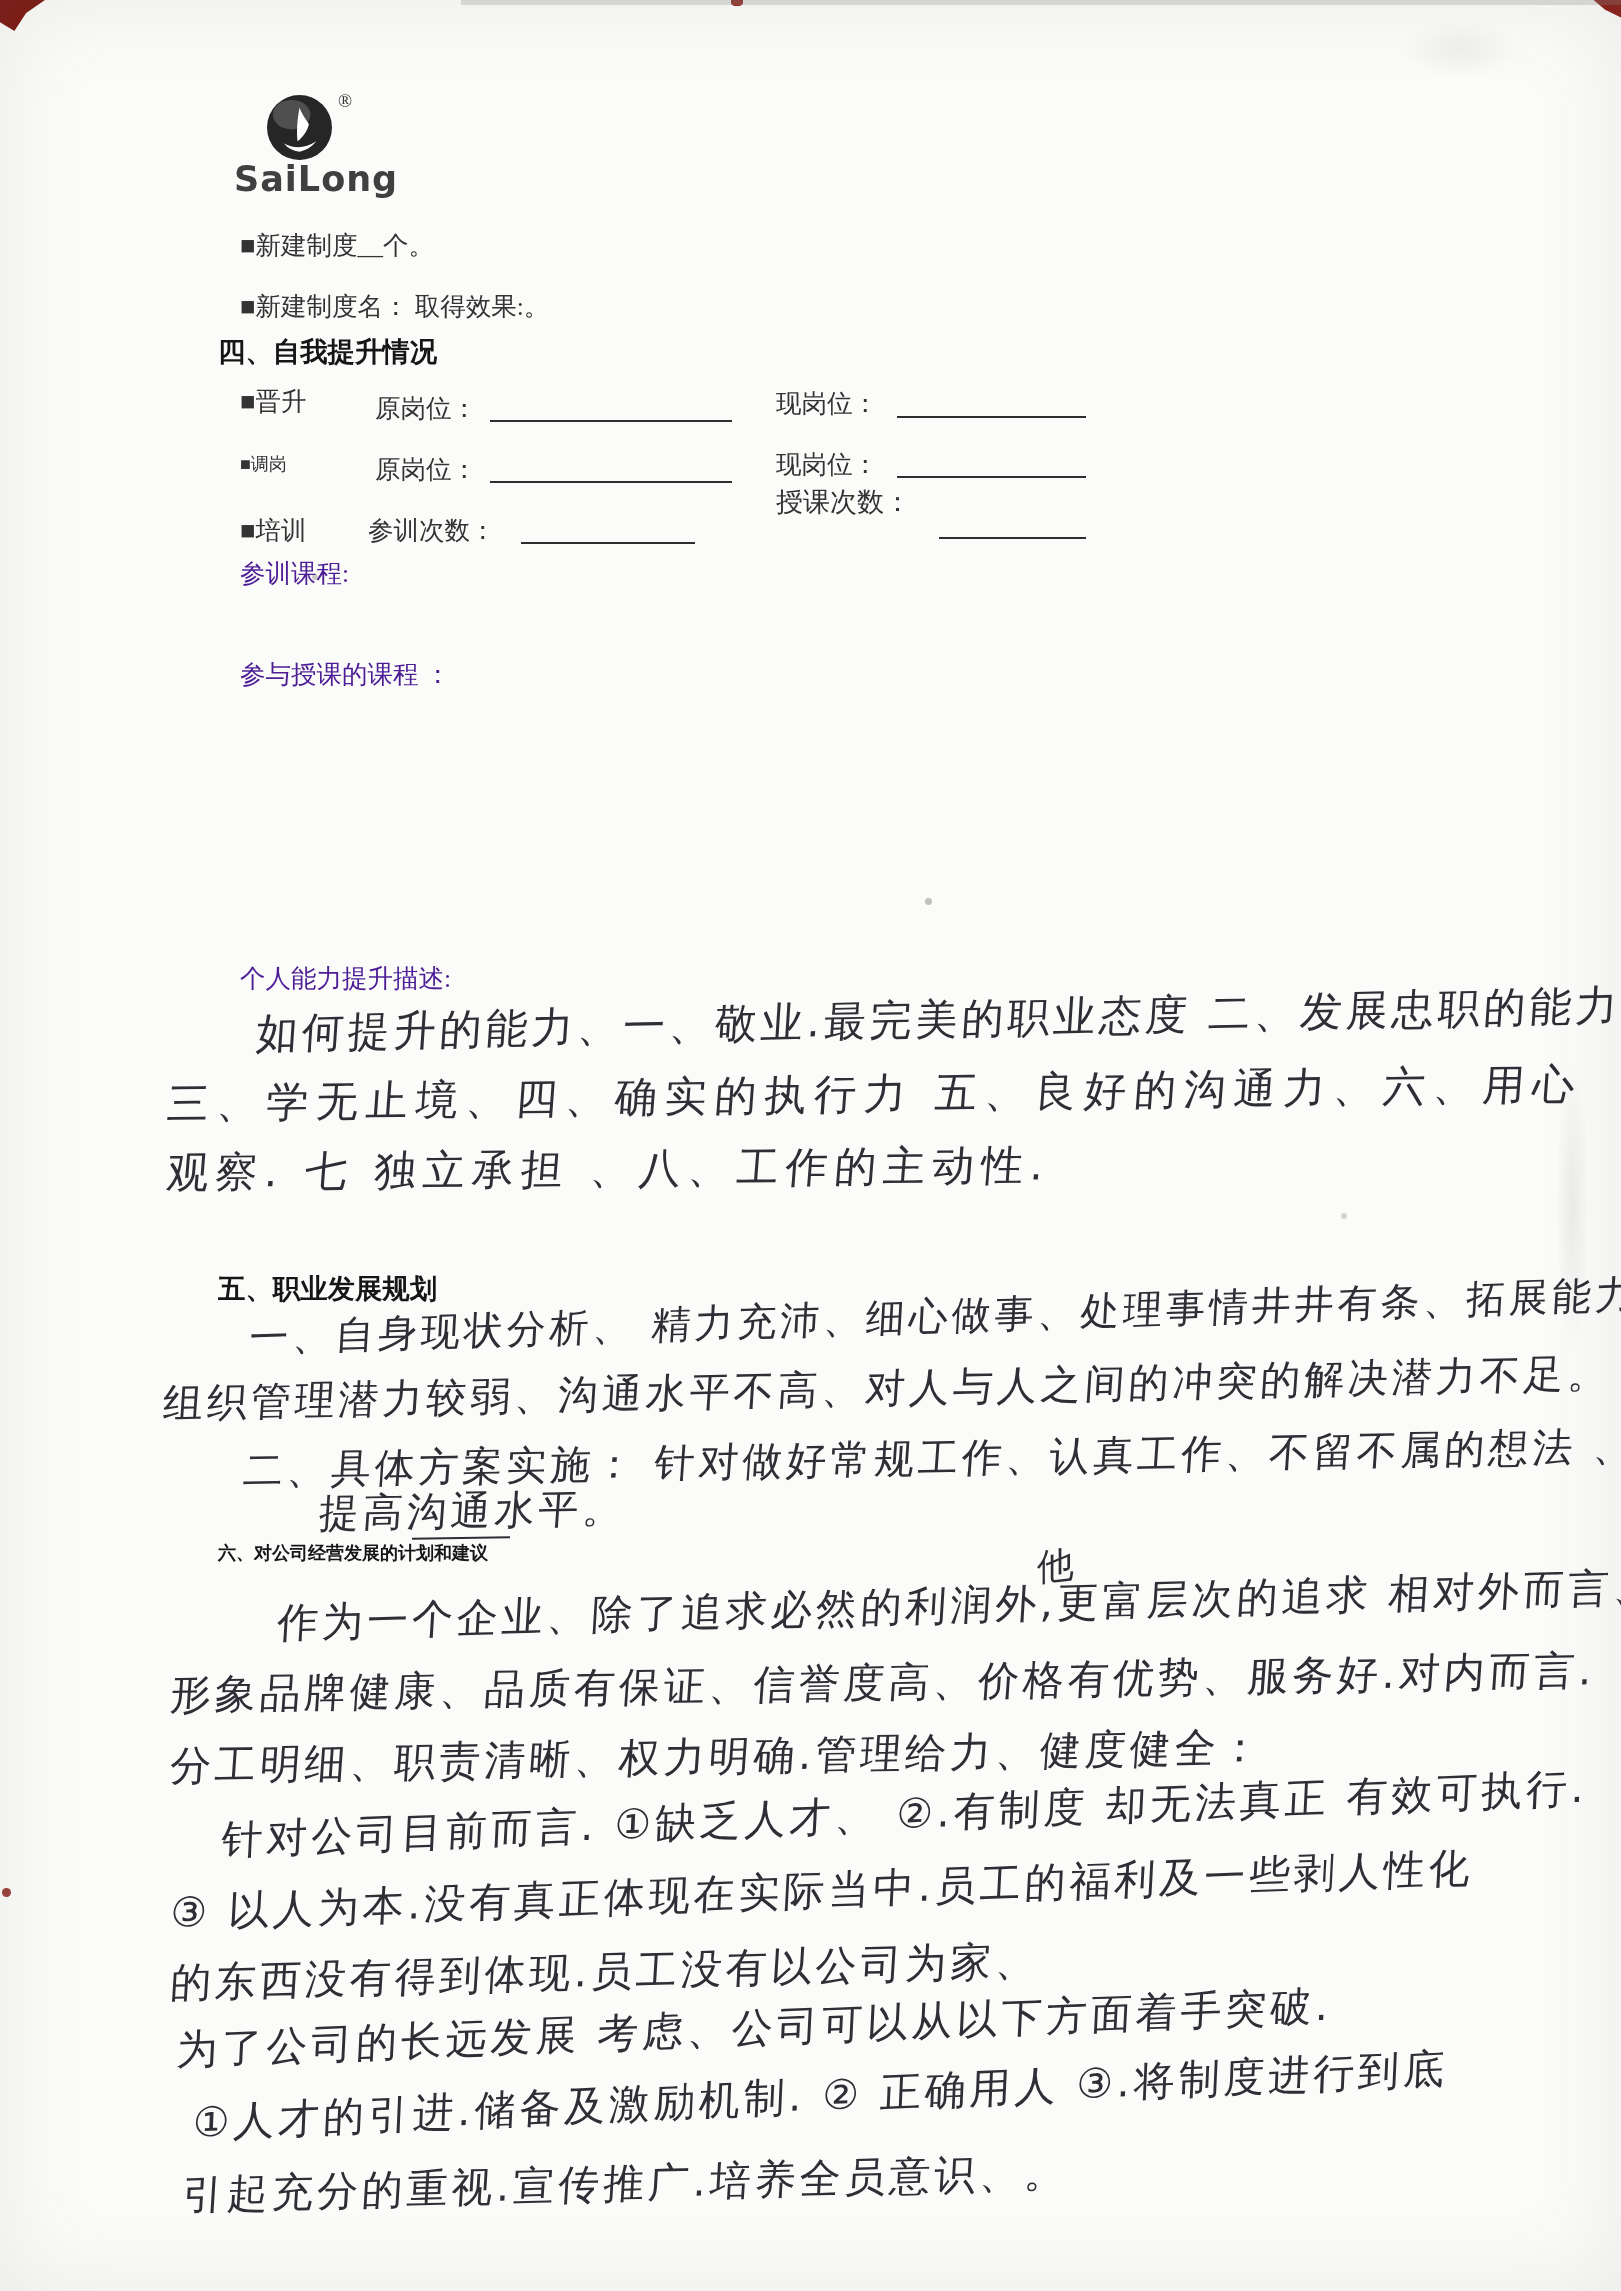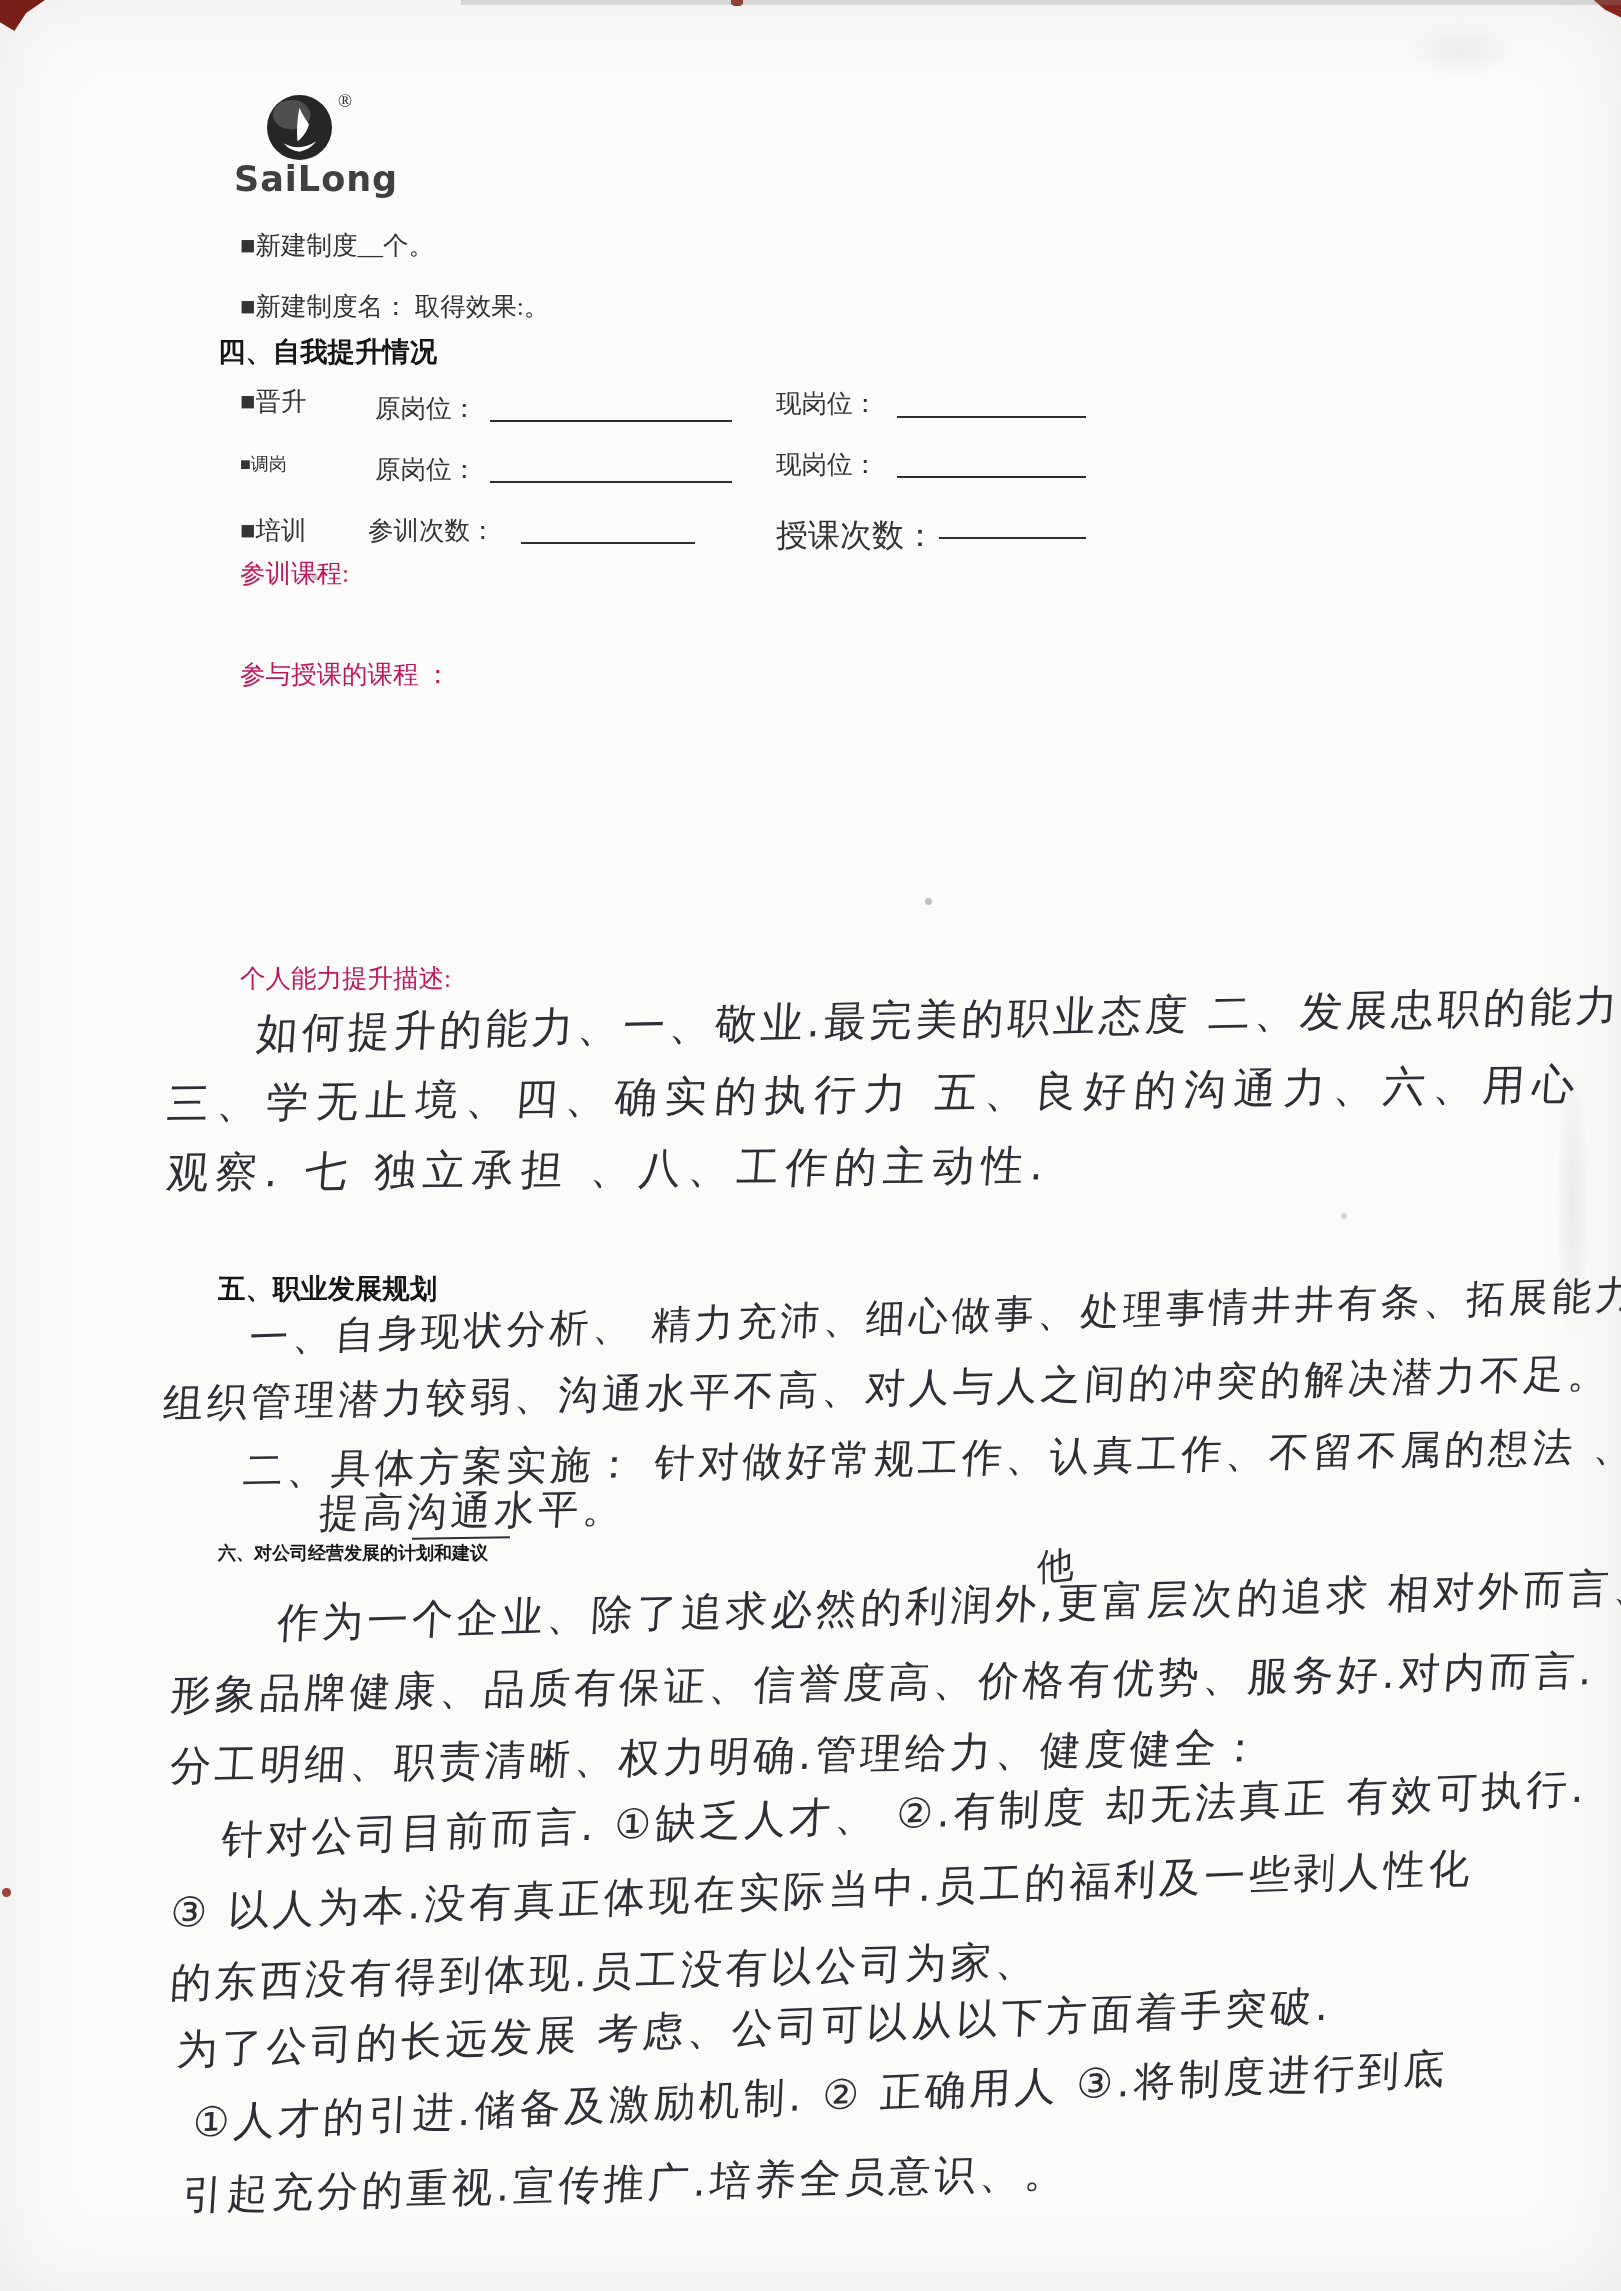--- a/index.html
+++ b/index.html
@@ -10,21 +10,21 @@
     overflow:hidden;
     font-family:"Liberation Serif", serif;
     color:#2a2a2a;
   }
   #page::after{
     content:"";position:absolute;inset:0;pointer-events:none;
     box-shadow:inset 0 0 88px rgba(90,90,90,0.10);
   }
   .abs{position:absolute;}
   .printed{font-family:"Liberation Serif", serif;color:#333;white-space:nowrap;}
-  .printed-faded{color:#be185d;}
+  .printed-faded{color:#4c1d95;}
   .section-title{font-family:"Liberation Sans", sans-serif;font-weight:bold;color:#161616;white-space:nowrap;}
   .blank{position:absolute;height:0;border-bottom:2.9px solid #2e2e2e;}
   .hw{
     font-family:"DejaVu Sans", sans-serif;
     color:#2e2e36;white-space:nowrap;
     letter-spacing:3.9px;
     transform-origin:left top;
   }
   .brand{
     font-family:"DejaVu Sans", sans-serif;font-weight:bold;
@@ -75,21 +75,21 @@
 
   <div class="abs printed" style="left:240px;top:452px;font-size:18px;">■调岗</div>
   <div class="abs printed" style="left:375px;top:452px;font-size:25.5px;">原岗位：</div>
   <div class="blank" style="left:490px;top:481px;width:242px;"></div>
   <div class="abs printed" style="left:776px;top:447px;font-size:25.5px;">现岗位：</div>
   <div class="blank" style="left:897px;top:476px;width:189px;"></div>
 
   <div class="abs printed" style="left:240px;top:513px;font-size:25.5px;">■培训</div>
   <div class="abs printed" style="left:368px;top:513px;font-size:25.5px;">参训次数：</div>
   <div class="blank" style="left:521px;top:542px;width:174px;"></div>
-  <div class="abs printed" style="left:776px;top:514px;font-size:32px;">授课次数：</div>
+  <div class="abs printed" style="left:776px;top:484px;font-size:27px;">授课次数：</div>
   <div class="blank" style="left:939px;top:537px;width:147px;"></div>
 
   <div class="abs printed printed-faded" style="left:240px;top:556px;font-size:25.5px;">参训课程:</div>
   <div class="abs printed printed-faded" style="left:240px;top:657px;font-size:25.5px;">参与授课的课程  ：</div>
 
   <div class="abs printed printed-faded" style="left:240px;top:961px;font-size:25.5px;">个人能力提升描述:</div>
 
   <div class="abs hw" style="left:258px;top:1006px;font-size:42px;transform:rotate(-1.2deg) skewX(-5deg);">如何提升的能力、一、敬业.最完美的职业态度  二、发展忠职的能力 、</div>
   <div class="abs hw" style="left:169px;top:1076px;font-size:42px;letter-spacing:7.8px;transform:rotate(-0.8deg) skewX(-5deg);">三、学无止境、四、确实的执行力 五、良好的沟通力、六、用心</div>
   <div class="abs hw" style="left:169px;top:1145px;font-size:42px;letter-spacing:6.9px;transform:rotate(-0.5deg) skewX(-5deg);">观察. 七 独立承担 、八、工作的主动性.</div>

